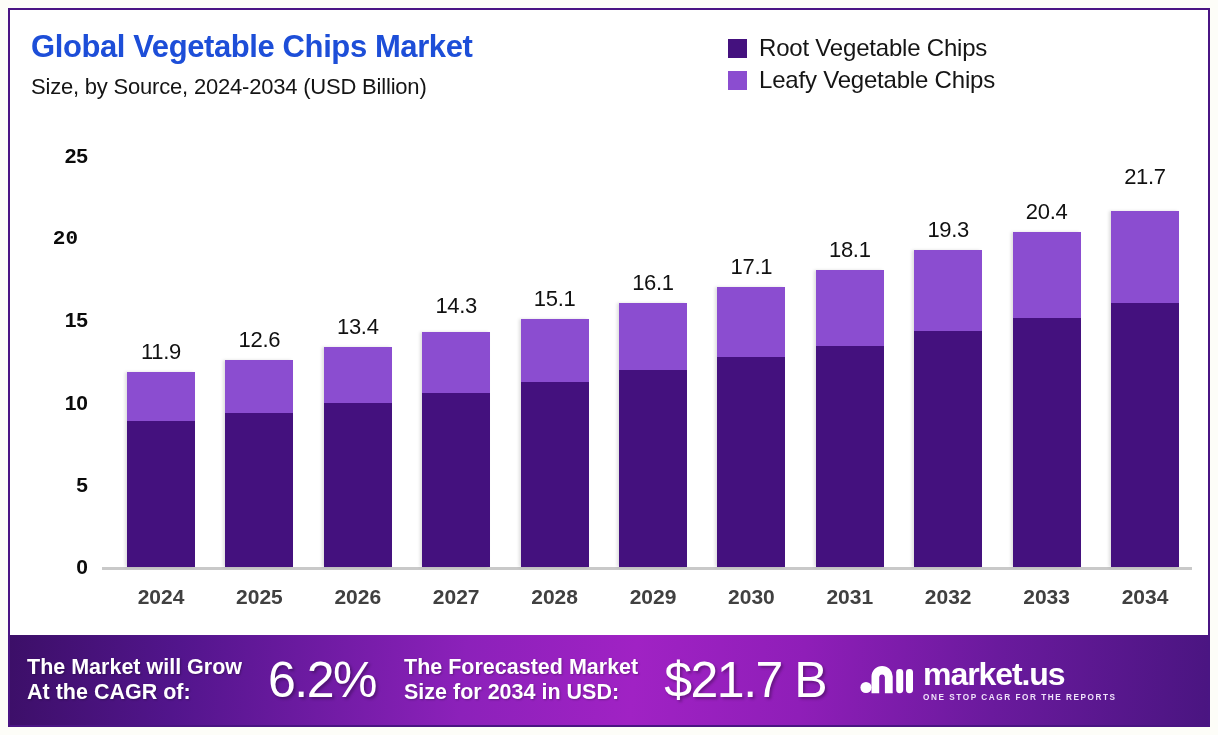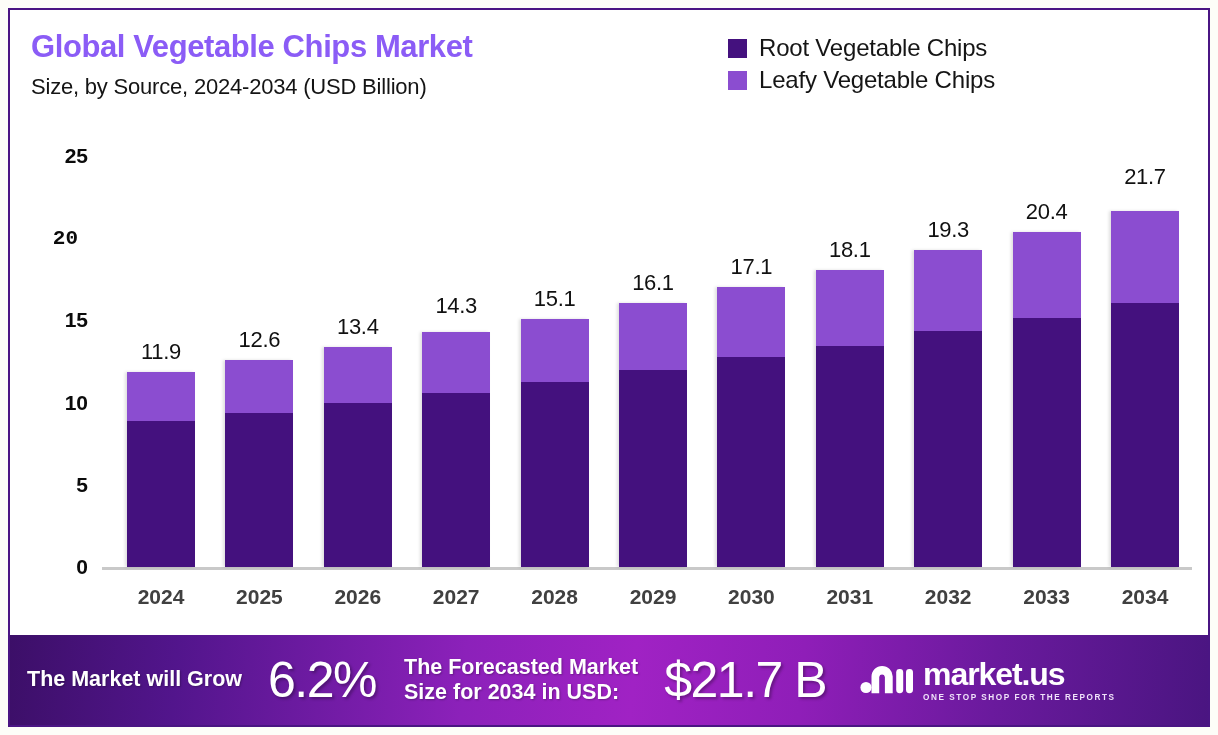--- a/index.html
+++ b/index.html
@@ -13,21 +13,21 @@
     position:absolute; left:8px; top:8px;
     width:1202px; height:719px;
     border:2px solid #4a1583;
     background:#ffffff;
     overflow:hidden;
   }
   
   #header{ position:absolute; left:0; top:0; width:100%; height:106px; }
   #title{
     position:absolute; left:21px; top:19px;
-    font-size:31px; font-weight:bold; color:#8b5cf6;
+    font-size:31px; font-weight:bold; color:#1d4ed8;
     letter-spacing:-0.4px; white-space:nowrap;
   }
   #subtitle{
     position:absolute; left:21px; top:64px;
     font-size:22px; font-weight:normal; color:#141414;
     letter-spacing:-0.2px; white-space:nowrap;
   }
   #legend{ position:absolute; left:718px; top:22px; }
   .legend-row{ display:flex; align-items:center; height:32px; }
   .legend-swatch{ width:19px; height:19px; margin-right:12px; flex:0 0 auto; }
@@ -209,37 +209,38 @@
             <div class="seg-dark" style="height: 264.04px; background: rgb(68, 17, 126);"></div>
           </div>
           <div class="xlabel">2034</div>
         </div>
       </div>
   </div>
 
   <div id="banner">
     <div id="cagr-text">
       <div class="b-text">The Market will Grow</div>
+      <div class="b-text">At the CAGR of:</div>
     </div>
     <div id="cagr-value" class="b-big">6.2%</div>
 
     <div id="forecast-text">
       <div class="b-text">The Forecasted Market</div>
       <div class="b-text">Size for 2034 in USD:</div>
     </div>
     <div id="forecast-value" class="b-big">$21.7 B</div>
 
     <div id="logo">
       <span>
         <svg width="54" height="36" viewBox="0 0 54 36" aria-hidden="true">
           <circle cx="6" cy="27.5" r="5.6" fill="#ffffff"></circle>
           <path d="M11.5 33.2 L11.5 16.5 A10.6 10.6 0 0 1 32.7 16.5 L32.7 33.2 L24.9 33.2 L24.9 16.9 A2.9 2.9 0 0 0 19.2 16.9 L19.2 33.2 Z" fill="#ffffff"></path>
           <rect x="36.2" y="9.0" width="7.0" height="24.2" rx="3.4" fill="#ffffff"></rect>
           <rect x="46.0" y="9.0" width="7.0" height="24.2" rx="3.4" fill="#ffffff"></rect>
         </svg>
       </span>
       <span id="logo-text-wrap">
         <span id="logo-word">market.us</span>
-        <div id="logo-tag">ONE STOP SHOP FOR THE REPORTS</div>
+        <div id="logo-tag">ONE STOP CAGR FOR THE REPORTS</div>
       </span>
     </div>
   </div>
 </div>
 
 </body></html>

